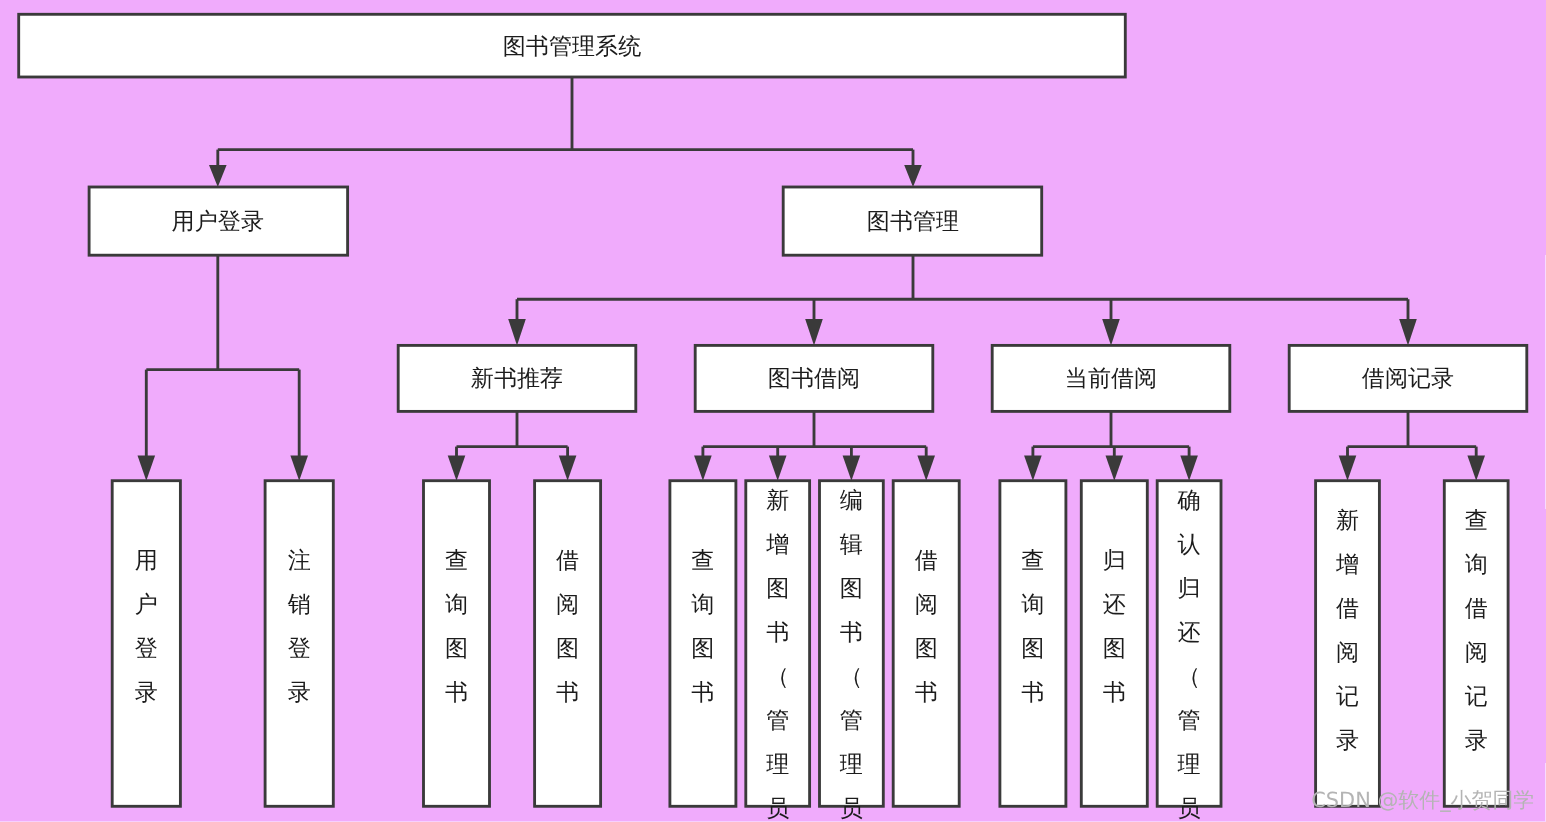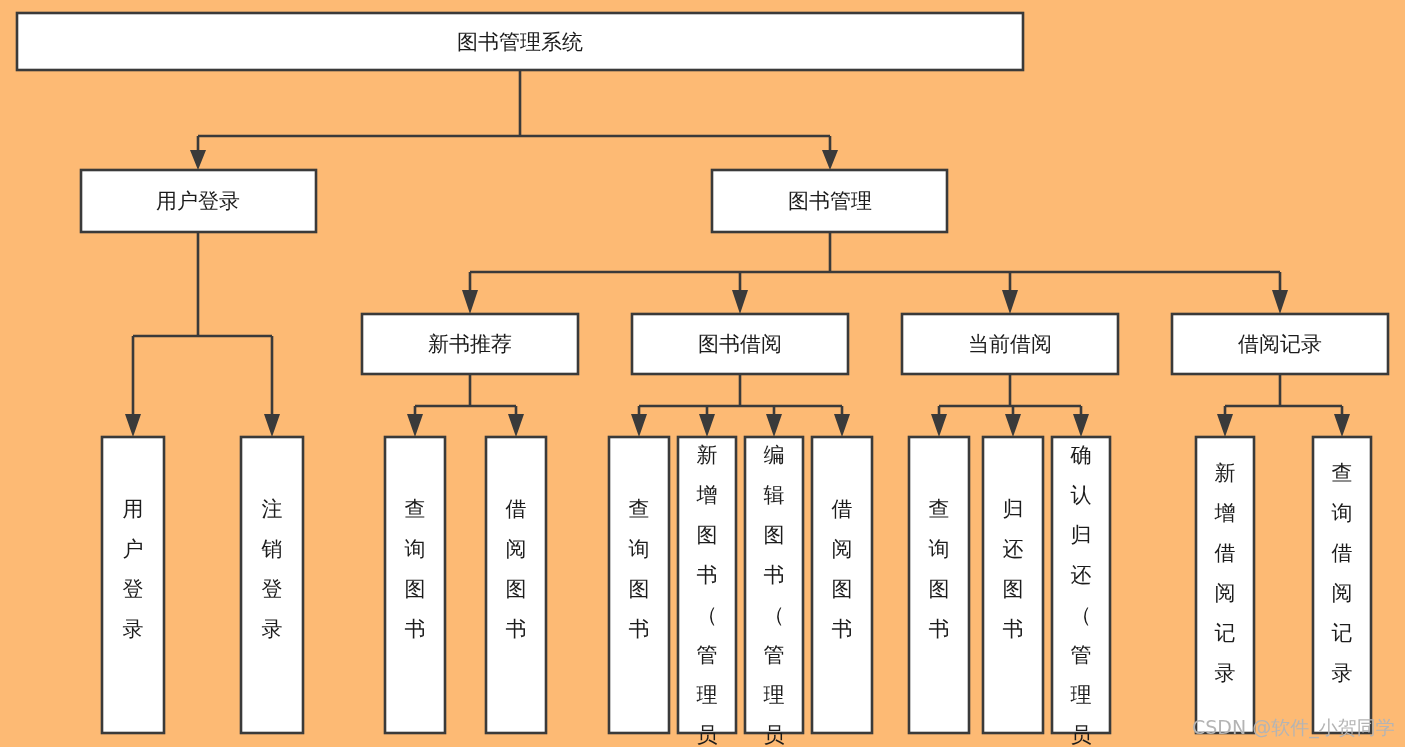--- a/index.html
+++ b/index.html
@@ -8,21 +8,21 @@
     padding: 0;
     background: #ffffff;
   }
   body {
     font-family: "DejaVu Sans", "Liberation Sans", sans-serif;
   }
   #diagram-root {
     position: relative;
     width: 1405px;
     height: 747px;
-    background: #fdba74;
+    background: #f0abfc;
     overflow: hidden;
   }
   svg#hierarchy-svg {
     position: absolute;
     left: 0;
     top: 0;
     width: 1405px;
     height: 747px;
     display: block;
   }

